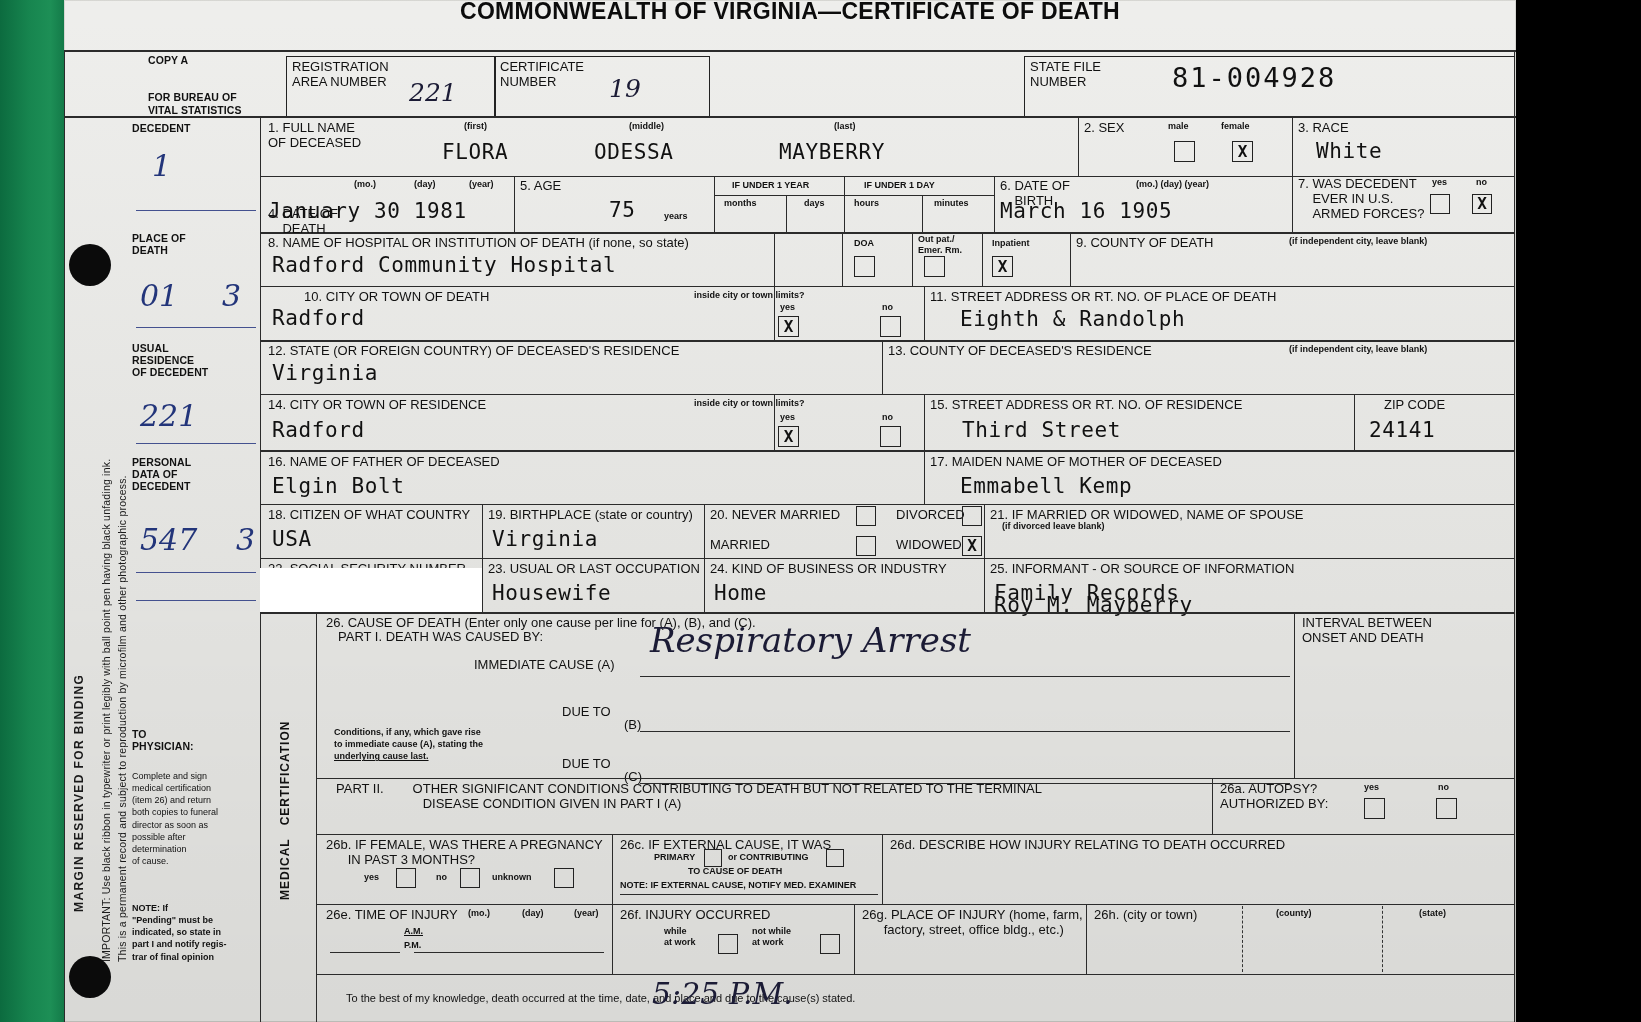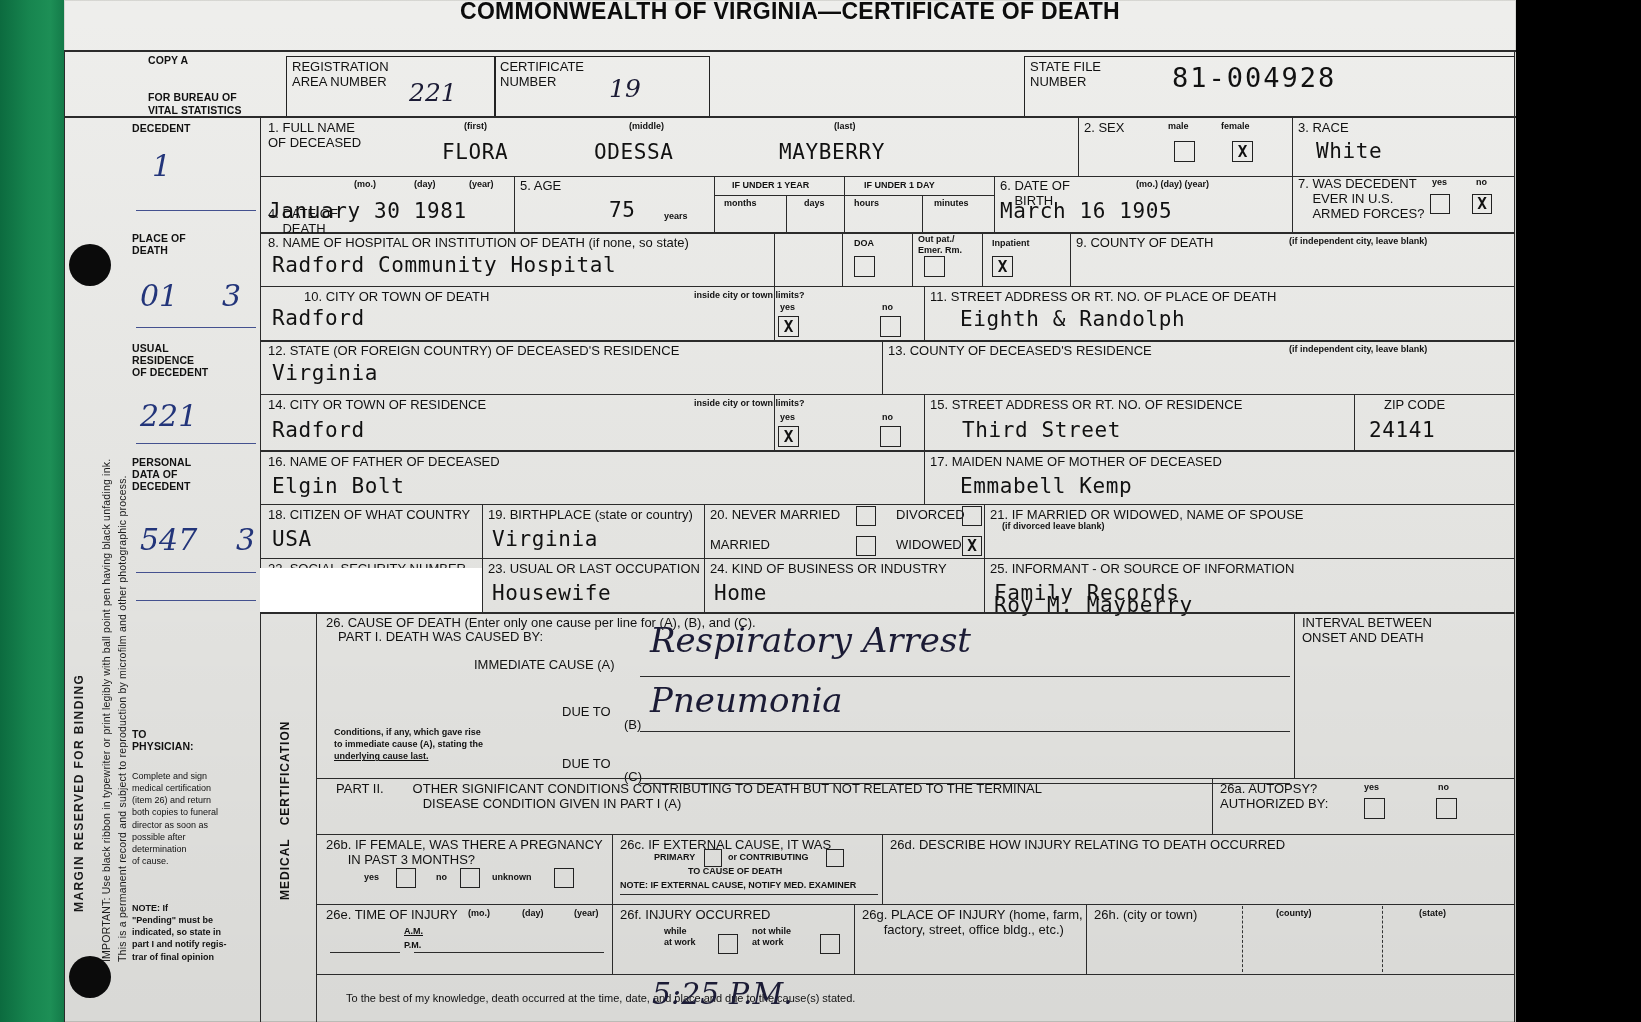--- a/index.html
+++ b/index.html
@@ -294,21 +294,20 @@
     <div class="v" style="left:1230px;top:612px;height:166px;"></div>
     <div class="tiny" style="left:1238px;top:616px;">INTERVAL BETWEEN<br>ONSET AND DEATH</div>
 
     <div class="tiny" style="left:410px;top:658px;">IMMEDIATE CAUSE (A)</div>
     <div class="underline" style="left:576px;top:676px;width:650px;"></div>
     <div class="hand" style="left:586px;top:620px;font-size:34px;">Respiratory Arrest</div>
 
     <div class="tiny" style="left:498px;top:705px;">DUE TO</div>
     <div class="tiny" style="left:560px;top:718px;">(B)</div>
     <div class="underline" style="left:576px;top:731px;width:650px;"></div>
-    <div class="hand" style="left:586px;top:680px;font-size:34px;">Pneumonia</div>
 
     <div class="tinyreg" style="left:270px;top:726px;font-weight:bold;line-height:1.35;">Conditions, if any, which gave rise<br>to immediate cause (A), stating the<br><span style="text-decoration:underline;">underlying cause last.</span></div>
 
     <div class="tiny" style="left:498px;top:757px;">DUE TO</div>
     <div class="tiny" style="left:560px;top:770px;">(C)</div>
     <div class="underline" style="left:576px;top:783px;width:650px;"></div>
     <div class="hand" style="left:586px;top:748px;"></div>
 
     <div class="h" style="left:252px;top:778px;width:1198px;"></div>
     <div class="tiny" style="left:272px;top:782px;">PART II.&nbsp;&nbsp;&nbsp;&nbsp;&nbsp;&nbsp;&nbsp;&nbsp;OTHER SIGNIFICANT CONDITIONS CONTRIBUTING TO DEATH BUT NOT RELATED TO THE TERMINAL<br>&nbsp;&nbsp;&nbsp;&nbsp;&nbsp;&nbsp;&nbsp;&nbsp;&nbsp;&nbsp;&nbsp;&nbsp;&nbsp;&nbsp;&nbsp;&nbsp;&nbsp;&nbsp;&nbsp;&nbsp;&nbsp;&nbsp;&nbsp;&nbsp;DISEASE CONDITION GIVEN IN PART I (A)</div>

